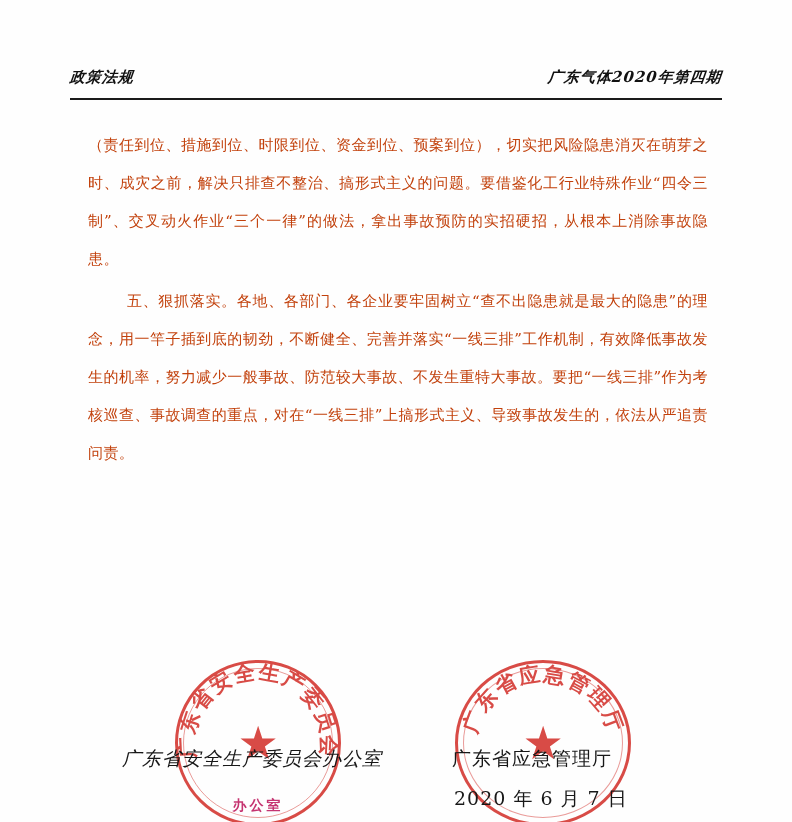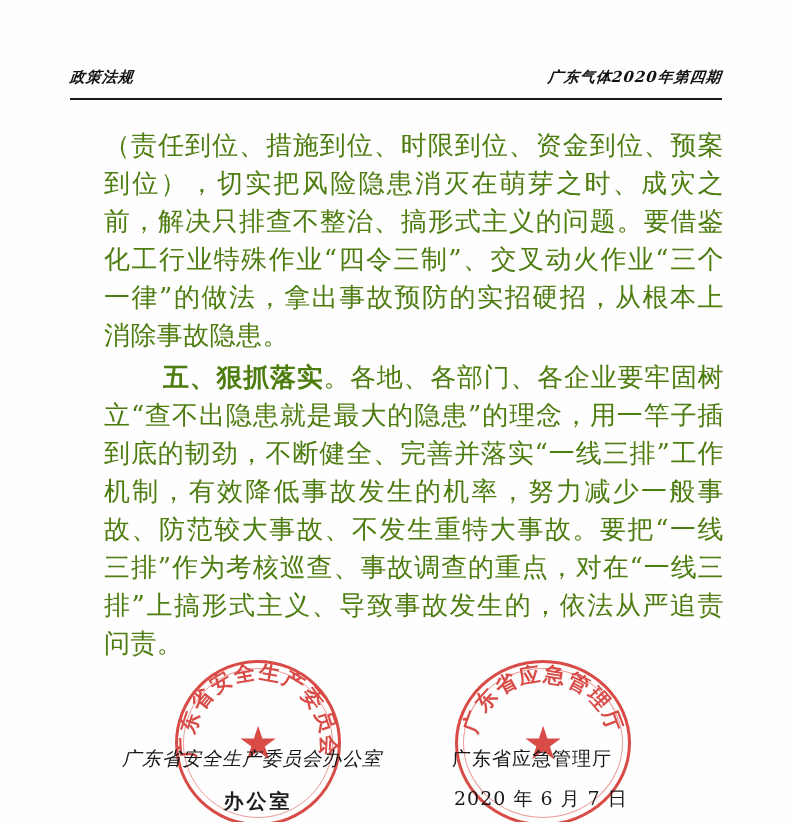--- a/index.html
+++ b/index.html
@@ -51,39 +51,38 @@
     left: 70px;
     top: 98px;
     width: 652px;
     height: 2px;
     background: #1a1a1a;
   }
 
   
   .body-text {
     position: absolute;
-    left: 104px;
+    left: 88px;
     top: 126px;
     width: 620px;
-    font-size: 26px;
+    font-size: 15px;
     line-height: 38px;
     text-align: justify;
-    color: #4d7c0f;
+    color: #c2410c;
     letter-spacing: 0.4px;
   }
   .para {
     margin: 0 0 4px 0;
     text-indent: 0;
   }
   .para.indent {
     text-indent: 39px;
   }
   .para b {
-    font-weight: bold;
-    margin-left: 20px;
+    font-weight: normal;
   }
 
   
   .seal {
     position: absolute;
     border: 3px solid #d4322c;
     border-radius: 50%;
     opacity: 0.88;
     mix-blend-mode: multiply;
   }
@@ -126,23 +125,23 @@
     font-family: "DejaVu Serif", "Liberation Serif", serif;
     font-weight: bold;
     font-size: 21px;
     letter-spacing: 2px;
   }
   .seal-bottom {
     position: absolute;
     left: 50%;
     bottom: 8px;
     transform: translateX(-50%);
-    color: #000000;
+    color: #be185d;
     font-weight: bold;
-    font-size: 20px;
+    font-size: 14px;
     white-space: nowrap;
     letter-spacing: 3px;
   }
 
   
   .sig {
     position: absolute;
     font-size: 19px;
     color: #171717;
     letter-spacing: 1px;

